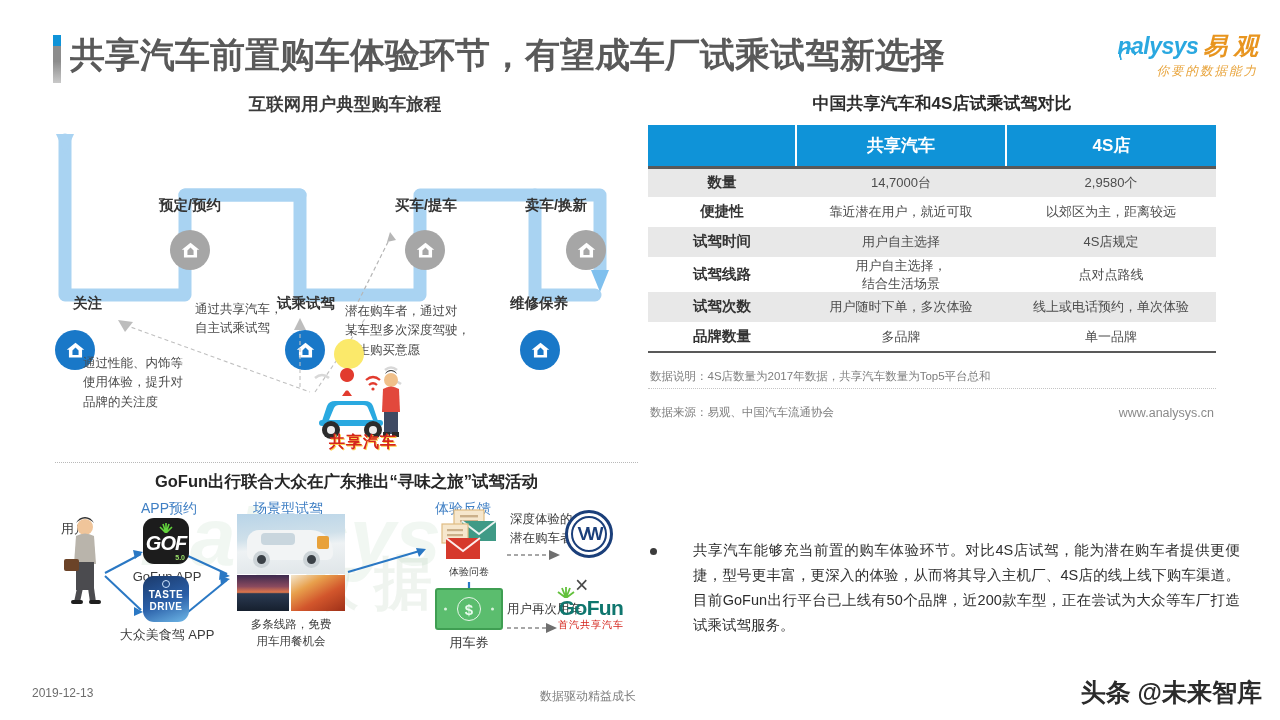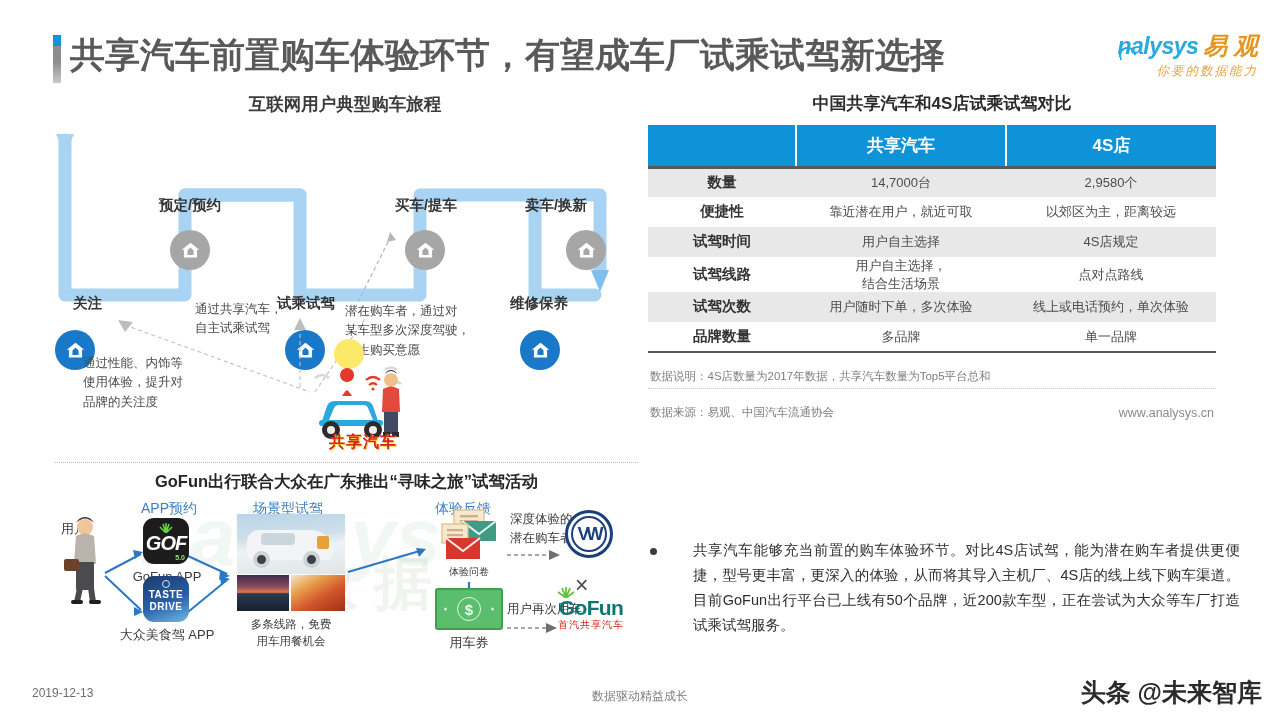--- a/index.html
+++ b/index.html
@@ -145,21 +145,21 @@
   .note-flex { display:flex; justify-content:space-between; align-items:center; }
   #site-url { font-size:12.5px; color:#8a8a8a; }
 
   
   #bullet { position:absolute; left:650px; top:538px; width:590px; display:flex; gap:12px; }
   #bullet-dot { flex:0 0 auto; width:7px; height:7px; border-radius:50%; background:#3b3b3b; margin-top:10px; }
   #bullet-text { font-size:14.5px; color:#2e2e2e; line-height:1.72; text-align:justify;margin-left:24px; }
 
   
   #footer-date { position:absolute; left:32px; top:686px; font-size:12px; color:#6d6d6d; }
-  #footer-center { position:absolute; left:0; top:688px; width:1280px; text-align:center;
+  #footer-center { position:absolute; left:0; top:688px; width:1176px; text-align:center;
                    font-size:12px; color:#808080; }
   #watermark { position:absolute; right:18px; top:676px; font-size:25px; font-weight:bold;
                color:#2b2b2b; white-space:nowrap; }
 
   
   #bg-wm { position:absolute; left:140px; top:490px; width:460px; height:190px;
            font-size:82px; font-weight:bold; color:rgba(170,205,180,0.17);
            font-style:italic; pointer-events:none; overflow:hidden; white-space:nowrap; }
   #bg-wm2 { position:absolute; left:300px; top:545px; font-size:58px; font-weight:bold;
             color:rgba(175,200,175,0.20); pointer-events:none; }

